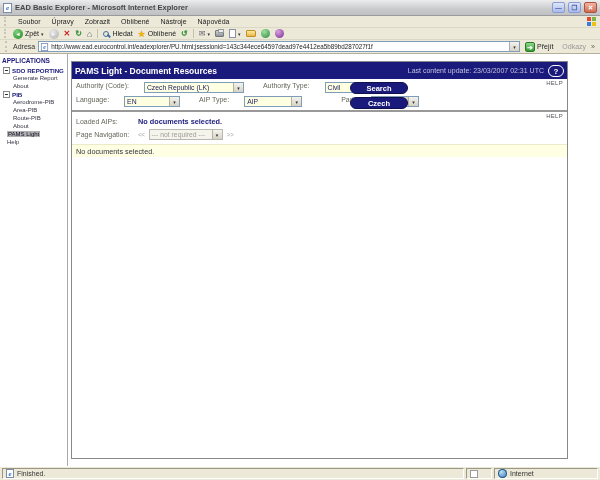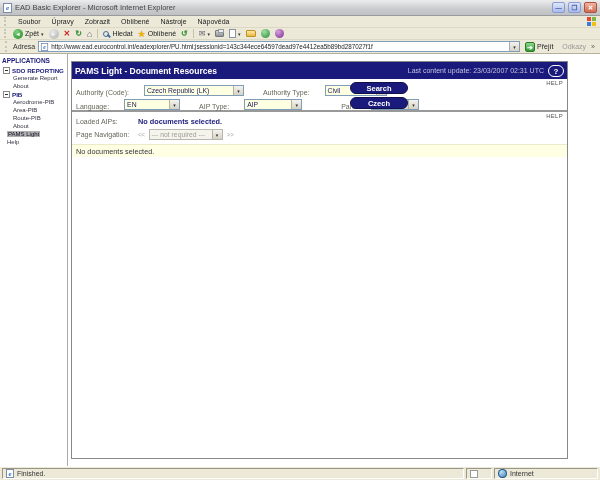--- a/index.html
+++ b/index.html
@@ -11,21 +11,21 @@
   }
   
   .titlebar {
     position:absolute; top:0; left:0; right:0; height:16px;
     background:linear-gradient(#eceded,#c9cbcd 60%,#bfc1c4);
     border-bottom:1px solid #9a9a9a;
     display:flex; align-items:center; padding:0 3px; gap:3px;
   }
   .mini-page { width:9px; height:10px; background:#fff; border:1px solid #7d8aa8;
     font:italic bold 7px "Liberation Serif", serif; color:#2a6fd6; text-align:center; line-height:9px; }
-  .title-text { flex:1; font-size:7.5px; font-weight:normal; color:#454749;
+  .title-text { flex:1; font-size:7.5px; font-weight:bold; color:#454749;
     white-space:nowrap; overflow:hidden; }
   .winbtn { width:13px; height:11px; border-radius:2px; font-size:6.5px; line-height:10px;
     text-align:center; color:#fff; font-weight:bold; }
   .winbtn.min,.winbtn.max { background:linear-gradient(#dde6fb,#a9bbea); border:1px solid #8b9cd4; color:#4a5fa8; }
   .winbtn.close { background:linear-gradient(#f4b4a2,#cf6a50); border:1px solid #a95340; }
   .bar { position:absolute; left:0; right:0; background:#ece9d8; display:flex; align-items:center; }
   .grip { width:3px; height:80%; border-left:2px dotted #c9c5b2; margin:0 2px; }
   .menubar { top:16px; height:12px; border-bottom:1px solid #dcd8c6; gap:7px; padding:0 2px; }
   .menu-item { font-size:7px; color:#222; padding:0 2px; }
   .winlogo { margin-left:auto; margin-right:2px; width:9px; height:9px; display:grid;
@@ -87,21 +87,21 @@
   .main-panel { position:absolute; left:71px; top:7px; width:497px; height:398px;
     border:1px solid #888; background:#fff; display:flex; flex-direction:column; }
   .panel-header { height:17px; flex:none; background:#1a1a7c; color:#fff;
     display:flex; align-items:center; padding:0 3px; gap:4px; }
   .panel-title { flex:1; font-size:8.5px; font-weight:bold; white-space:nowrap; }
   .last-update { font-size:7px; color:#c2c2de; white-space:nowrap; }
   .help-circle { width:16px; height:12px; flex:none; border:1px solid #fff; border-radius:6px;
     font-size:8px; font-weight:bold; color:#fff; text-align:center; line-height:11px; }
   .form-section { position:relative; flex:none; height:33px; border-bottom:2px solid #999;
     padding:3px 4px 0 4px; }
-  .form-row { display:flex; align-items:flex-end; height:14px; gap:15px; font-size:7px; color:#66665a; }
+  .form-row { display:flex; align-items:flex-start; height:14px; gap:15px; font-size:7px; color:#66665a; }
   .sel { display:inline-flex; align-items:stretch; height:11px; background:#ffffe1;
     border:1px solid #7f9db9; flex:none; }
   .sel-text { flex:1; font-size:6.8px; color:#1a1a60; padding:1px 2px 0 2px;
     white-space:nowrap; overflow:hidden; }
   .sel-btn { width:10px; background:linear-gradient(#f4f3ee,#d6d2c4); border-left:1px solid #b5b1a0;
     font-size:5px; color:#333; text-align:center; line-height:10px; }
   .sel.disabled { background:#d6d6ce; }
   .sel.disabled .sel-text { color:#55555a; }
   .sel.dim { background:#f4f4ec; border-color:#b8b8b0; }
   .sel.dim .sel-text { color:#a0a09a; }

